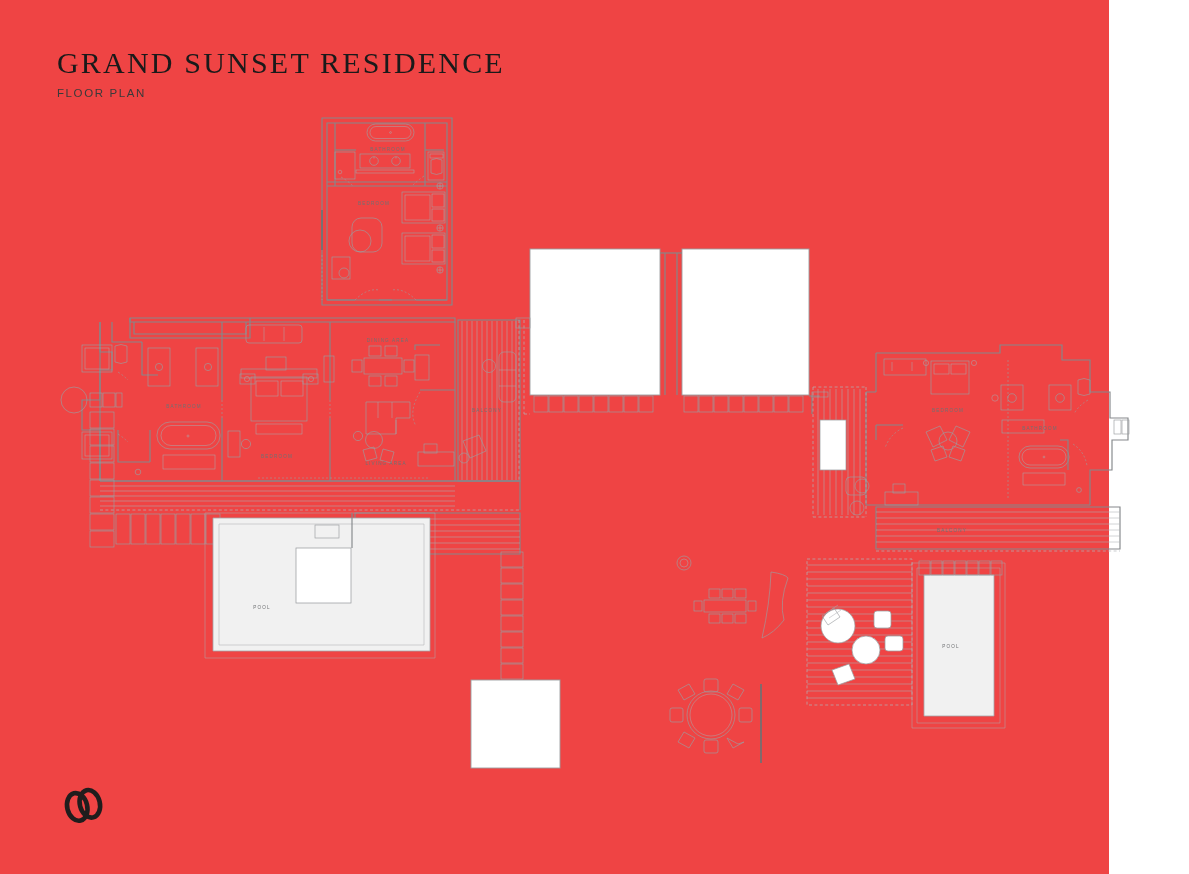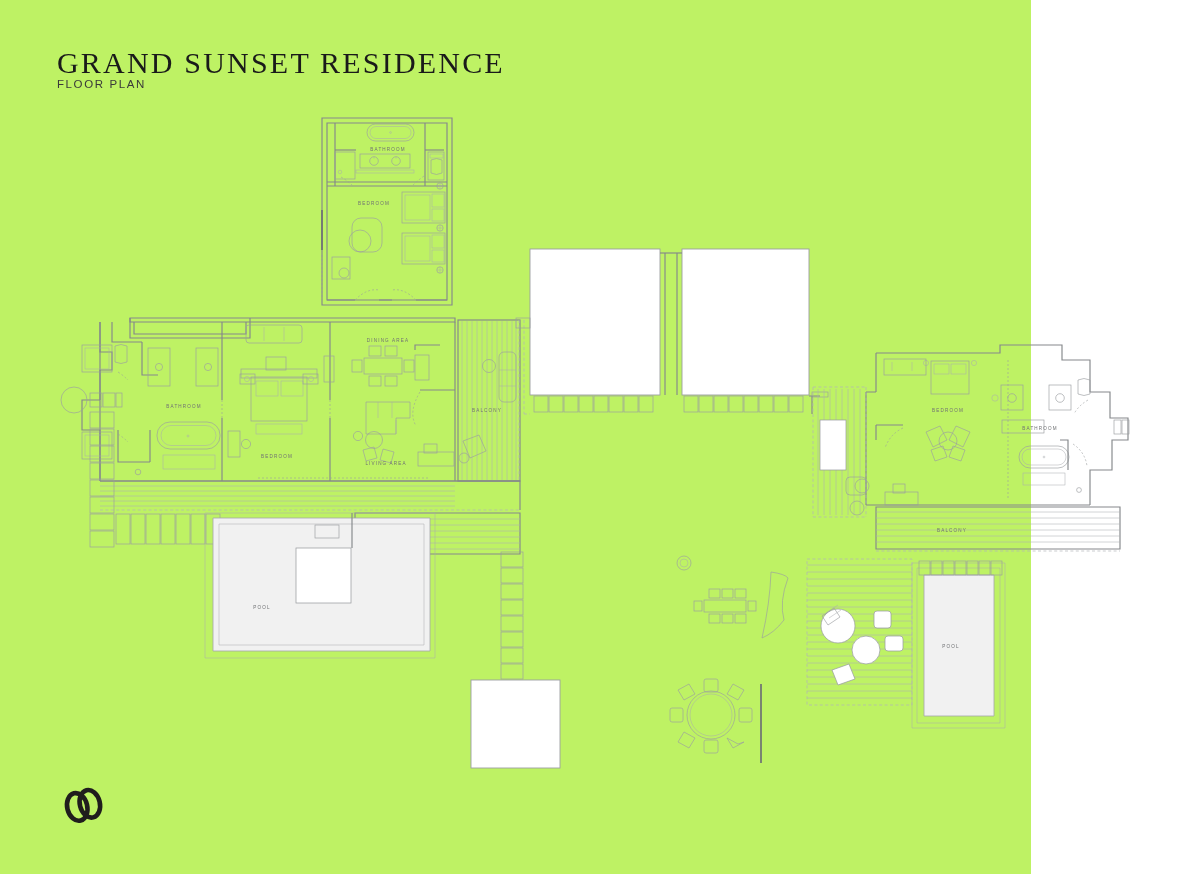--- a/index.html
+++ b/index.html
@@ -4,38 +4,39 @@
 <title>Grand Sunset Residence — Floor Plan</title>
 <style>
   html,body{margin:0;padding:0;background:#ffffff;}
   body{
     width:1189px;height:874px;
     font-family:"Liberation Sans", sans-serif;
     color:#2b2b2b;
     overflow:hidden;
     position:relative;
   }
-  #sheet{position:relative;width:1031px;height:874px;background:#bef264;}
+  #sheet{position:relative;width:1109px;height:874px;background:#ef4444;}
 
   
   #titleblock{position:absolute;left:57px;top:48px;}
   #plan-title{
     font-family:"Liberation Serif", serif;
     font-size:30px;
     letter-spacing:2.2px;
     color:#1a1a1a;
     line-height:1;
     white-space:nowrap;
     font-weight:400;
   }
   #plan-subtitle{
     font-family:"Liberation Sans", sans-serif;
     font-size:11.5px;
     letter-spacing:1.6px;
     color:#3a3a3a;
+    margin-top:9px;
   }
 
   
   #logo{position:absolute;left:55px;top:784px;width:60px;height:42px;}
 
   
   #drawing{position:absolute;left:0;top:0;width:1189px;height:874px;}
   .room-label{
     font-family:"Liberation Sans", sans-serif;
     fill:#6f7173;

